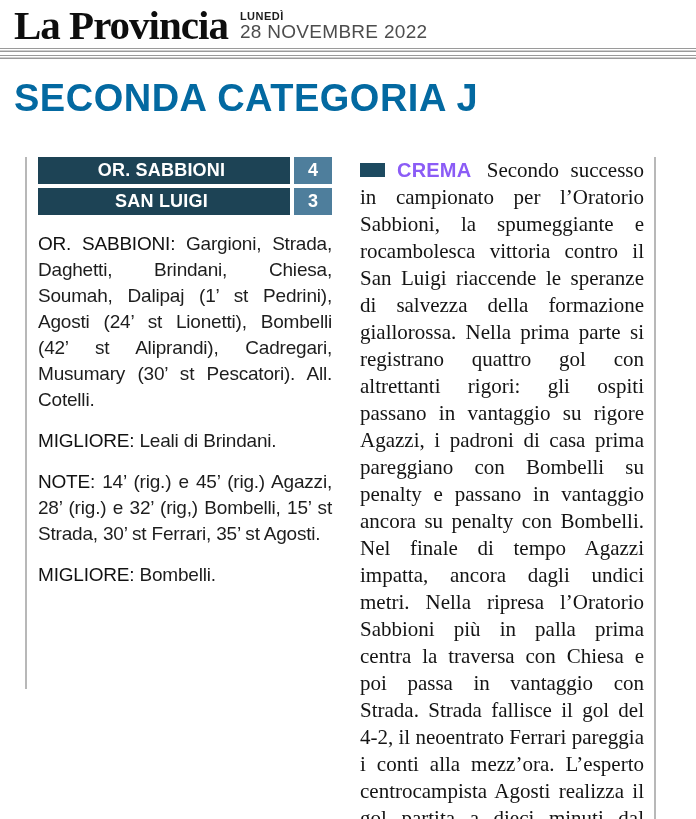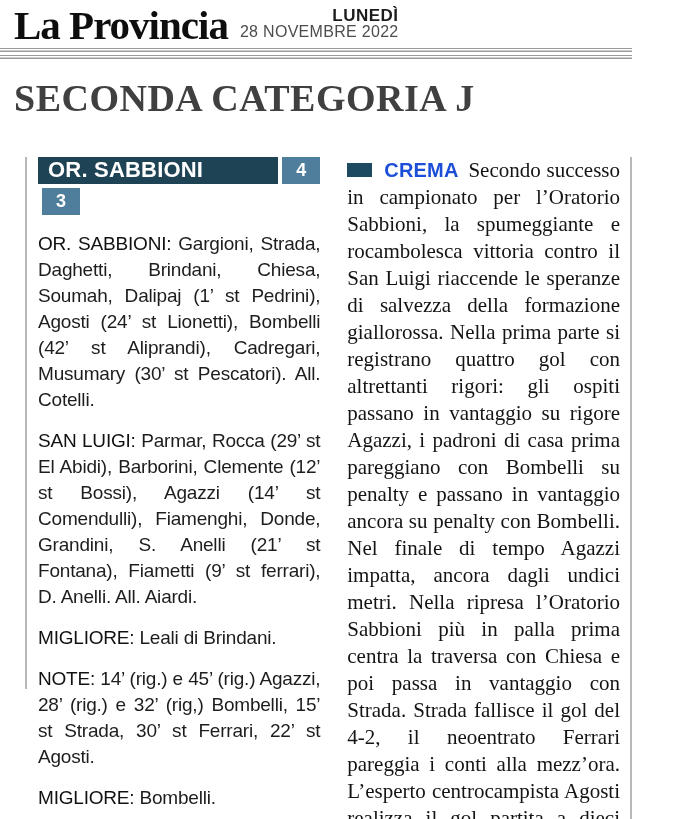--- a/index.html
+++ b/index.html
@@ -4,48 +4,47 @@
 <style>
   * { margin: 0; padding: 0; box-sizing: border-box; }
   html, body { background: #ffffff; }
   body {
     width: 696px;
     height: 819px;
     font-family: "Liberation Sans", sans-serif;
     color: #1a1a1a;
     overflow: hidden;
   }
-  .page { width: 632px; height: 819px; background: #fff; }
+  .page { width: 696px; height: 819px; background: #fff; }
 
   
   .masthead {
     display: flex;
     align-items: flex-start;
     padding: 6px 14px 0 14px;
     height: 46px;
   }
   .logo {
     font-family: "Liberation Serif", serif;
     font-weight: bold;
     font-size: 41px;
     line-height: 38px;
     letter-spacing: -1px;
     color: #0e0e0e;
   }
   .dateblock { margin-left: 12px; padding-top: 3px; }
   .day {
-    font-size: 17px;
+    font-size: 11px;
     font-weight: bold;
     letter-spacing: 0.5px;
     color: #1c1c1c;
     line-height: 14px;
-    text-align: right;
   }
   .date {
-    font-size: 16px;
+    font-size: 19px;
     color: #4d4d4d;
     letter-spacing: 0.3px;
     line-height: 18px;
   }
 
   
   .rules { margin-top: 2px; }
   .rule {
     height: 4px;
     border-top: 1px solid #9a9a9a;
@@ -53,23 +52,22 @@
     background: linear-gradient(#cfcfcf, #cfcfcf) center / 100% 1px no-repeat;
   }
   .rule + .rule { margin-top: 3px; }
 
   
   h1.headline {
     margin: 18px 14px 0 14px;
     font-size: 38px;
     font-weight: 800;
     letter-spacing: 0.5px;
-    color: #404040;
+    color: #0369a1;
     line-height: 42px;
-    font-family: Liberation Serif, serif;
   }
 
   
   .content {
     display: flex;
     margin: 38px 0 0 25px;
   }
   .col-left {
     width: 307px;
     border-left: 2px solid #b8b8b8;
@@ -85,24 +83,25 @@
   }
 
   
   .scoreboard { margin-bottom: 16px; }
   .score-row { display: flex; margin-bottom: 4px; }
   .team-cell {
     flex: 1;
     background: #1d4355;
     color: #ffffff;
     font-weight: bold;
-    font-size: 22px;
+    font-size: 18px;
     letter-spacing: 0.2px;
     padding: 2px 15px 3px 10px;
     line-height: 22px;
+    text-align: center;
   }
   .score-cell {
     width: 38px;
     margin-left: 4px;
     background: #4e7e9c;
     color: #ffffff;
     font-weight: bold;
     font-size: 18px;
     text-align: center;
     padding: 2px 0 3px 0;
@@ -134,21 +133,21 @@
     display: inline-block;
     width: 25px;
     height: 14px;
     background: #1d4a60;
     margin-right: 12px;
   }
   .location {
     font-family: "Liberation Sans", sans-serif;
     font-weight: bold;
     font-size: 20px;
-    color: #1d4ed8;
+    color: #8b5cf6;
     letter-spacing: 0.2px;
     margin-right: 4px;
   }
 </style>
 </head>
 <body>
 
 <div class="page">
 
   <div class="masthead">
@@ -169,31 +168,31 @@
   <div class="content">
 
     <div class="col-left">
 
       <div class="scoreboard">
         <div class="score-row">
           <div class="team-cell">OR. SABBIONI</div>
           <div class="score-cell">4</div>
         </div>
         <div class="score-row">
+          <div class="team-cell">SAN LUIGI</div>
           <div class="score-cell">3</div>
         </div>
       </div>
 
       <p class="detail"><span class="label">OR. SABBIONI:</span> <span>Gargioni, Strada, Daghetti, Brindani, Chiesa, Soumah, Dalipaj (1’ st Pedrini), Agosti (24’ st Lionetti), Bombelli (42’ st Aliprandi), Cadregari, Musumary (30’ st Pescatori). All. Cotelli.</span></p>
 
-      <p class="detail"><span class="label">SAN LUIGI:</span> <span>Parmar, Rocca (29’ st El Abidi), Barborini, Clemente (12’ st Bossi), Agazzi (14’ st Comendulli), Fiamenghi, Donde, Grandini, S. Anelli (21’ st Fontana), Fiametti (9’ st ferrari), D. Anelli. All. Aiardi.</span></p>
 
       <p class="detail"><span class="label">MIGLIORE:</span> <span>Leali di Brindani.</span></p>
 
-      <p class="detail"><span class="label">NOTE:</span> <span>14’ (rig.) e 45’ (rig.) Agazzi, 28’ (rig.) e 32’ (rig,) Bombelli, 15’ st Strada, 30’ st Ferrari, 22’ st Agosti.</span></p>
+      <p class="detail"><span class="label">NOTE:</span> <span>14’ (rig.) e 45’ (rig.) Agazzi, 28’ (rig.) e 32’ (rig,) Bombelli, 15’ st Strada, 30’ st Ferrari, 35’ st Agosti.</span></p>
 
 
       <p class="detail"><span class="label">MIGLIORE:</span> <span>Bombelli.</span></p>
 
     </div>
 
     <div class="col-gap"></div>
 
     <div class="col-right">
       <p class="article"><span class="lead-square"></span><span class="location">CREMA</span> <span>Secondo successo in campionato per l’Oratorio Sabbioni, la spumeggiante e rocambolesca vittoria contro il San Luigi riaccende le speranze di salvezza della formazione giallorossa. Nella prima parte si registrano quattro gol con altrettanti rigori: gli ospiti passano in vantaggio su rigore Agazzi, i padroni di casa prima pareggiano con Bombelli su penalty e passano in vantaggio ancora su penalty con Bombelli. Nel finale di tempo Agazzi impatta, ancora dagli undici metri. Nella ripresa l’Oratorio Sabbioni più in palla prima centra la traversa con Chiesa e poi passa in vantaggio con Strada. Strada fallisce il gol del 4-2, il neoentrato Ferrari pareggia i conti alla mezz’ora. L’esperto centrocampista Agosti realizza il gol partita a dieci minuti dal triplice fischio con un tiro preciso che supera Parmar. Per i ragazzi di mister Cotelli la quota salvezza è a soli quattro punti.</span></p>

